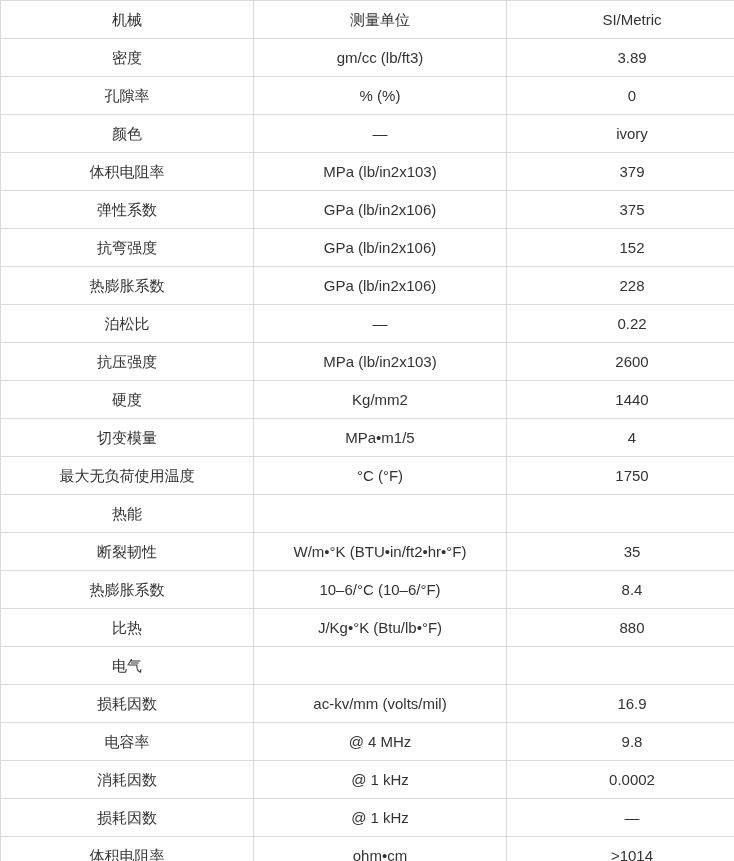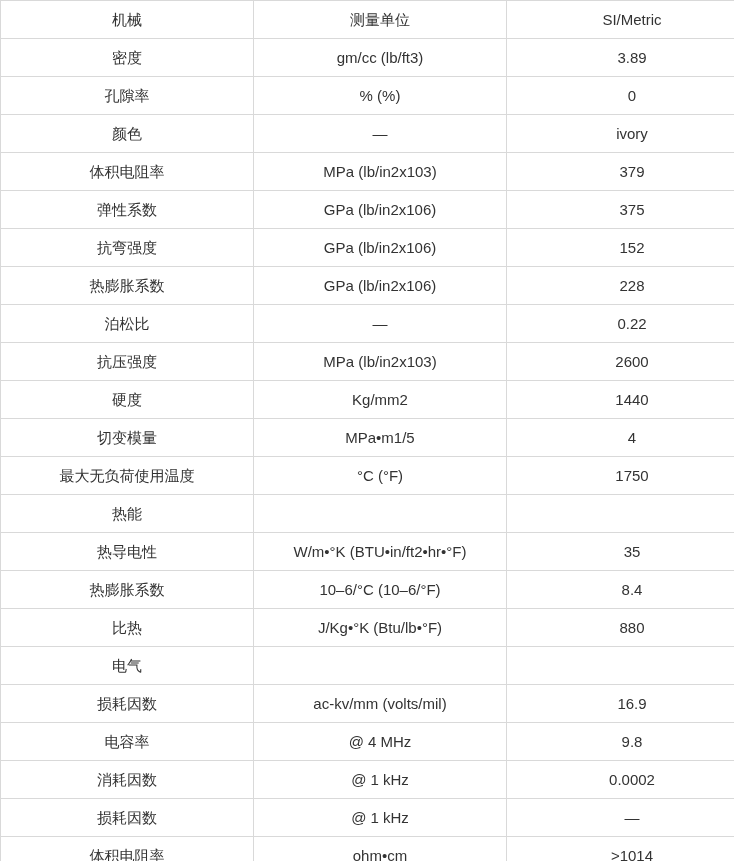--- a/index.html
+++ b/index.html
@@ -106,21 +106,21 @@
         <td class="col-property">最大无负荷使用温度</td>
         <td class="col-unit">°C (°F)</td>
         <td class="col-value">1750</td>
       </tr>
       <tr class="section-row">
         <td class="col-property">热能</td>
         <td class="col-unit"></td>
         <td class="col-value"></td>
       </tr>
       <tr>
-        <td class="col-property">热导电性</td>
+        <td class="col-property">断裂韧性</td>
         <td class="col-unit">W/m•°K (BTU•in/ft2•hr•°F)</td>
         <td class="col-value">35</td>
       </tr>
       <tr>
         <td class="col-property">热膨胀系数</td>
         <td class="col-unit">10–6/°C (10–6/°F)</td>
         <td class="col-value">8.4</td>
       </tr>
       <tr>
         <td class="col-property">比热</td>

